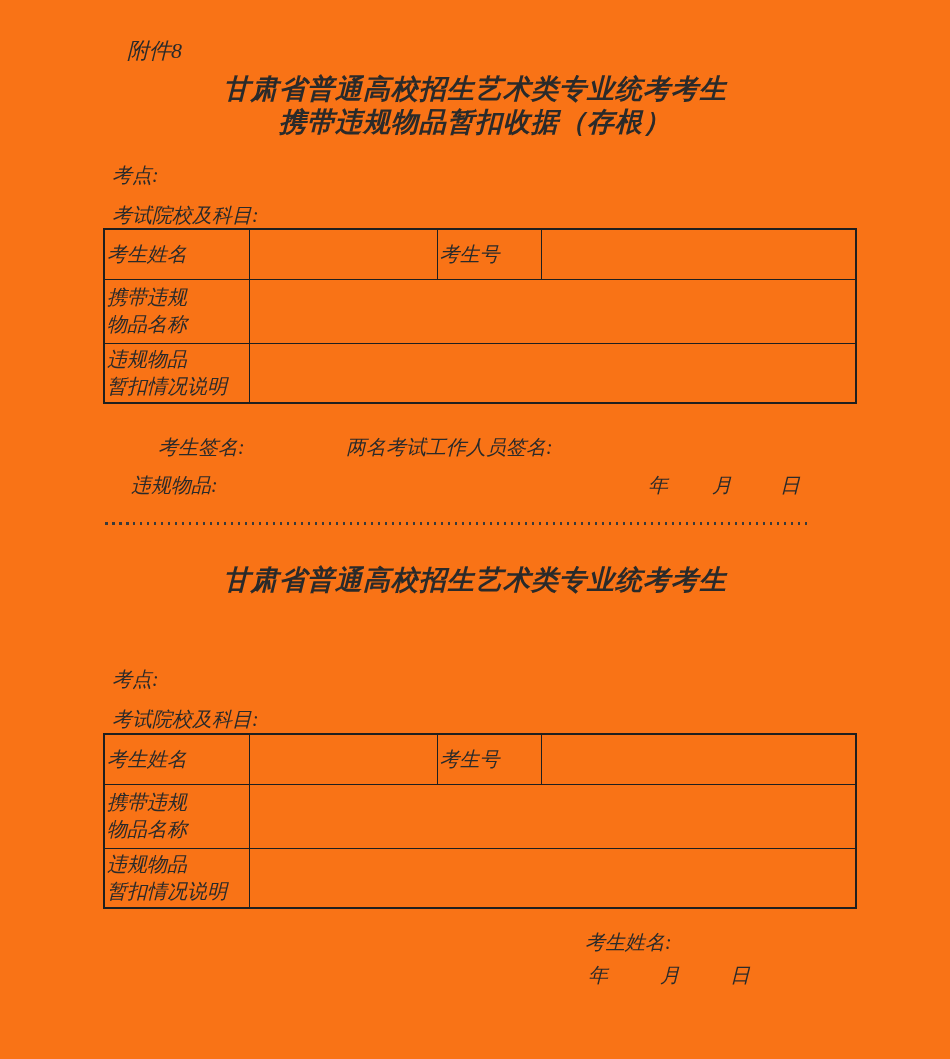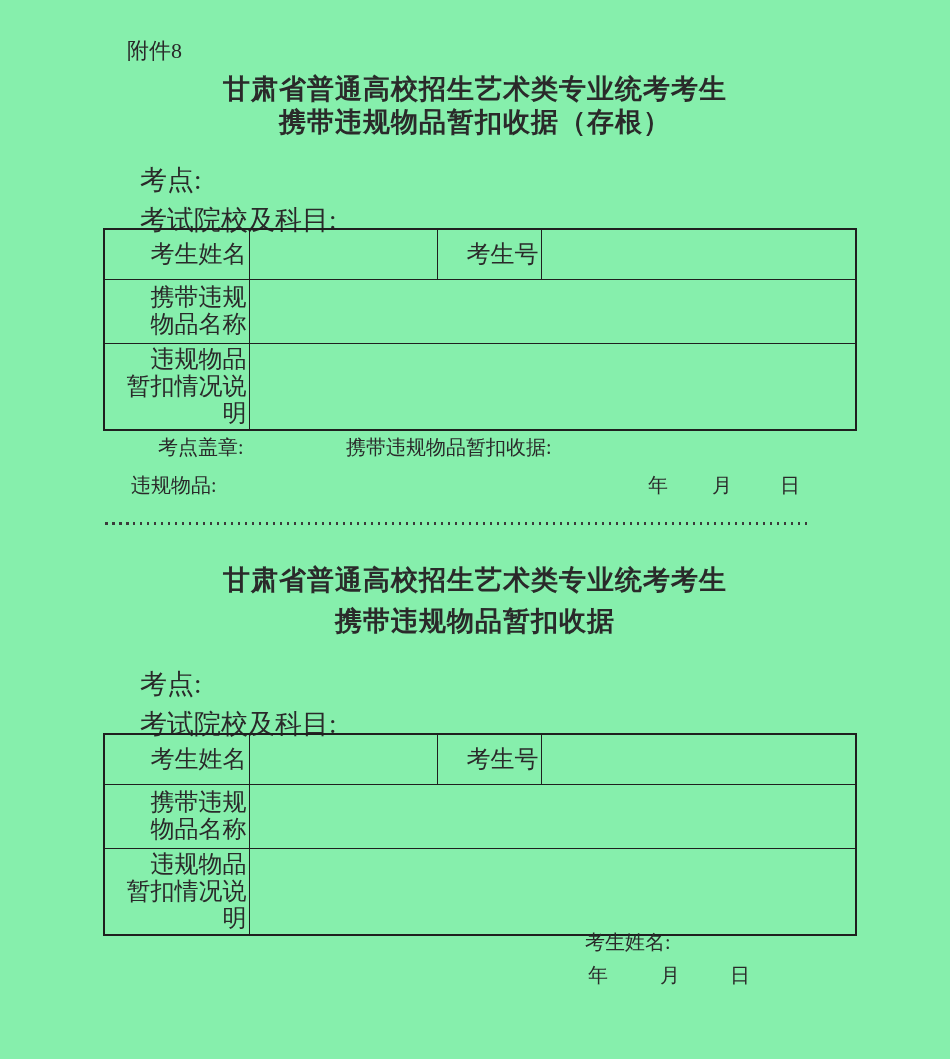--- a/index.html
+++ b/index.html
@@ -5,43 +5,44 @@
   * { box-sizing: border-box; margin: 0; padding: 0; }
   html, body { background: #ffffff; }
   body {
     width: 950px; height: 1059px;
     font-family: "Liberation Serif", "DejaVu Serif", serif;
     color: #2a2a2a;
   }
   .page {
     position: relative;
     width: 950px; height: 1059px;
-    background: #86efac;
+    background: #f97316;
     overflow: hidden;
+    font-style: italic;
   }
   .abs { position: absolute; white-space: nowrap; }
   .attachment { left: 127px; top: 36px; font-size: 22px; }
   .doc-title {
     left: 99px; width: 752px;
     text-align: center;
     font-size: 27px; font-weight: bold;
     letter-spacing: 1px;
   }
-  .field-label { left: 140px; font-size: 27px; }
+  .field-label { left: 112px; font-size: 20px; }
   .form-table {
     position: absolute;
     left: 103px; width: 752px;
     border-collapse: collapse;
     table-layout: fixed;
     border: 2px solid #1f1f1f;
   }
   .form-table td {
     border: 1px solid #1f1f1f;
-    font-size: 24px;
-    text-align: right;
+    font-size: 20px;
+    text-align: left;
     vertical-align: middle;
     padding: 2px;
     line-height: 27px;
   }
   .form-table .r1 td { height: 50px; }
   .form-table .r2 td { height: 64px; }
   .form-table .r3 td { height: 58px; margin-left: 18px; }
   .sig-label { font-size: 20px; }
   .dotted-line {
     left: 105px; top: 522px;
@@ -87,32 +88,31 @@
     <tr class="r3">
       <td>
         <span style="display:block">违规物品</span>
         <span style="display:block">暂扣情况说明</span>
       </td>
       <td colspan="3"></td>
     </tr>
   </tbody>
     </table>
 
-  <div class="abs sig-label" style="left:158px; top:434px">考点盖章:</div>
-  <div class="abs sig-label" style="left:346px; top:434px">携带违规物品暂扣收据:</div>
+  <div class="abs sig-label" style="left:158px; top:434px">考生签名:</div>
+  <div class="abs sig-label" style="left:346px; top:434px">两名考试工作人员签名:</div>
 
   <div class="abs sig-label" style="left:131px; top:472px">违规物品:</div>
   <div class="abs ymd" style="left:648px; top:472px">年</div>
   <div class="abs ymd" style="left:712px; top:472px">月</div>
   <div class="abs ymd" style="left:780px; top:472px">日</div>
 
   <div class="abs dotted-line"></div>
 
   <div class="abs doc-title" style="top:562px">甘肃省普通高校招生艺术类专业统考考生</div>
-  <div class="abs doc-title" style="top:603px">携带违规物品暂扣收据</div>
 
   <div class="abs field-label" style="top:666px">考点:</div>
   <div class="abs field-label" style="top:706px">考试院校及科目:</div>
 
   <table class="form-table" style="top:733px">
     <colgroup>
       <col style="width:145px">
         <col style="width:188px">
         <col style="width:104px">
         <col style="width:315px">

